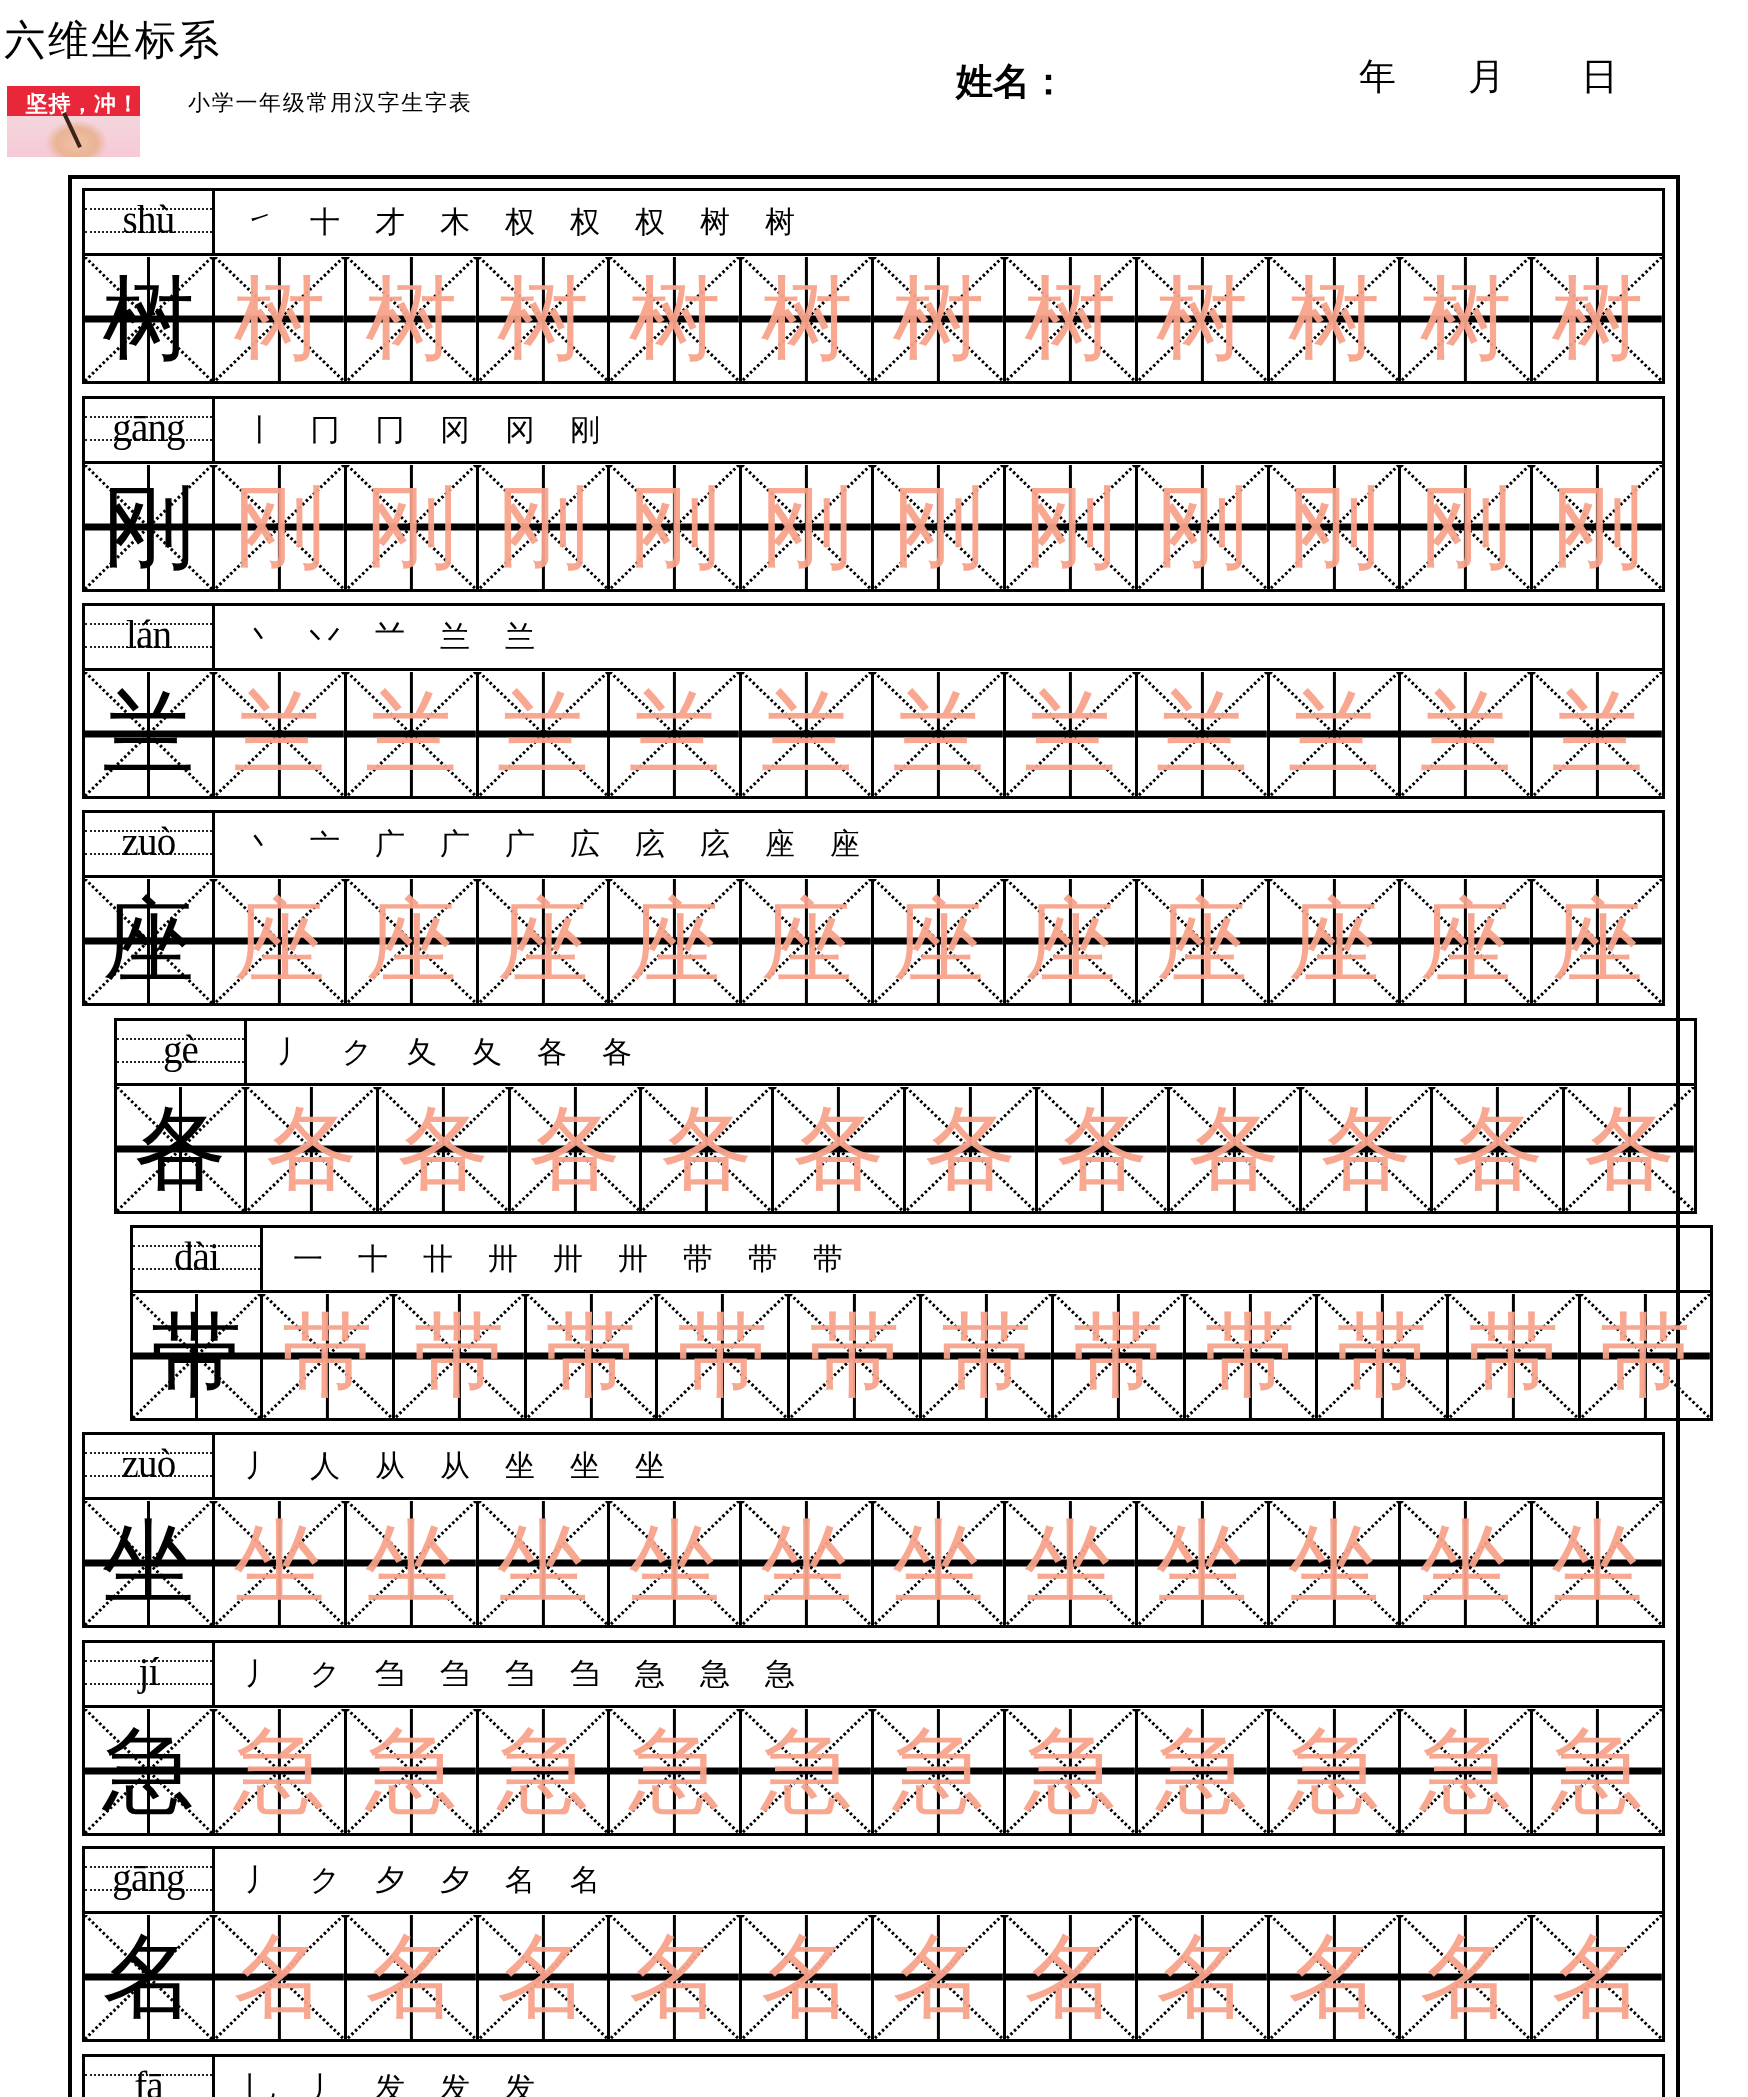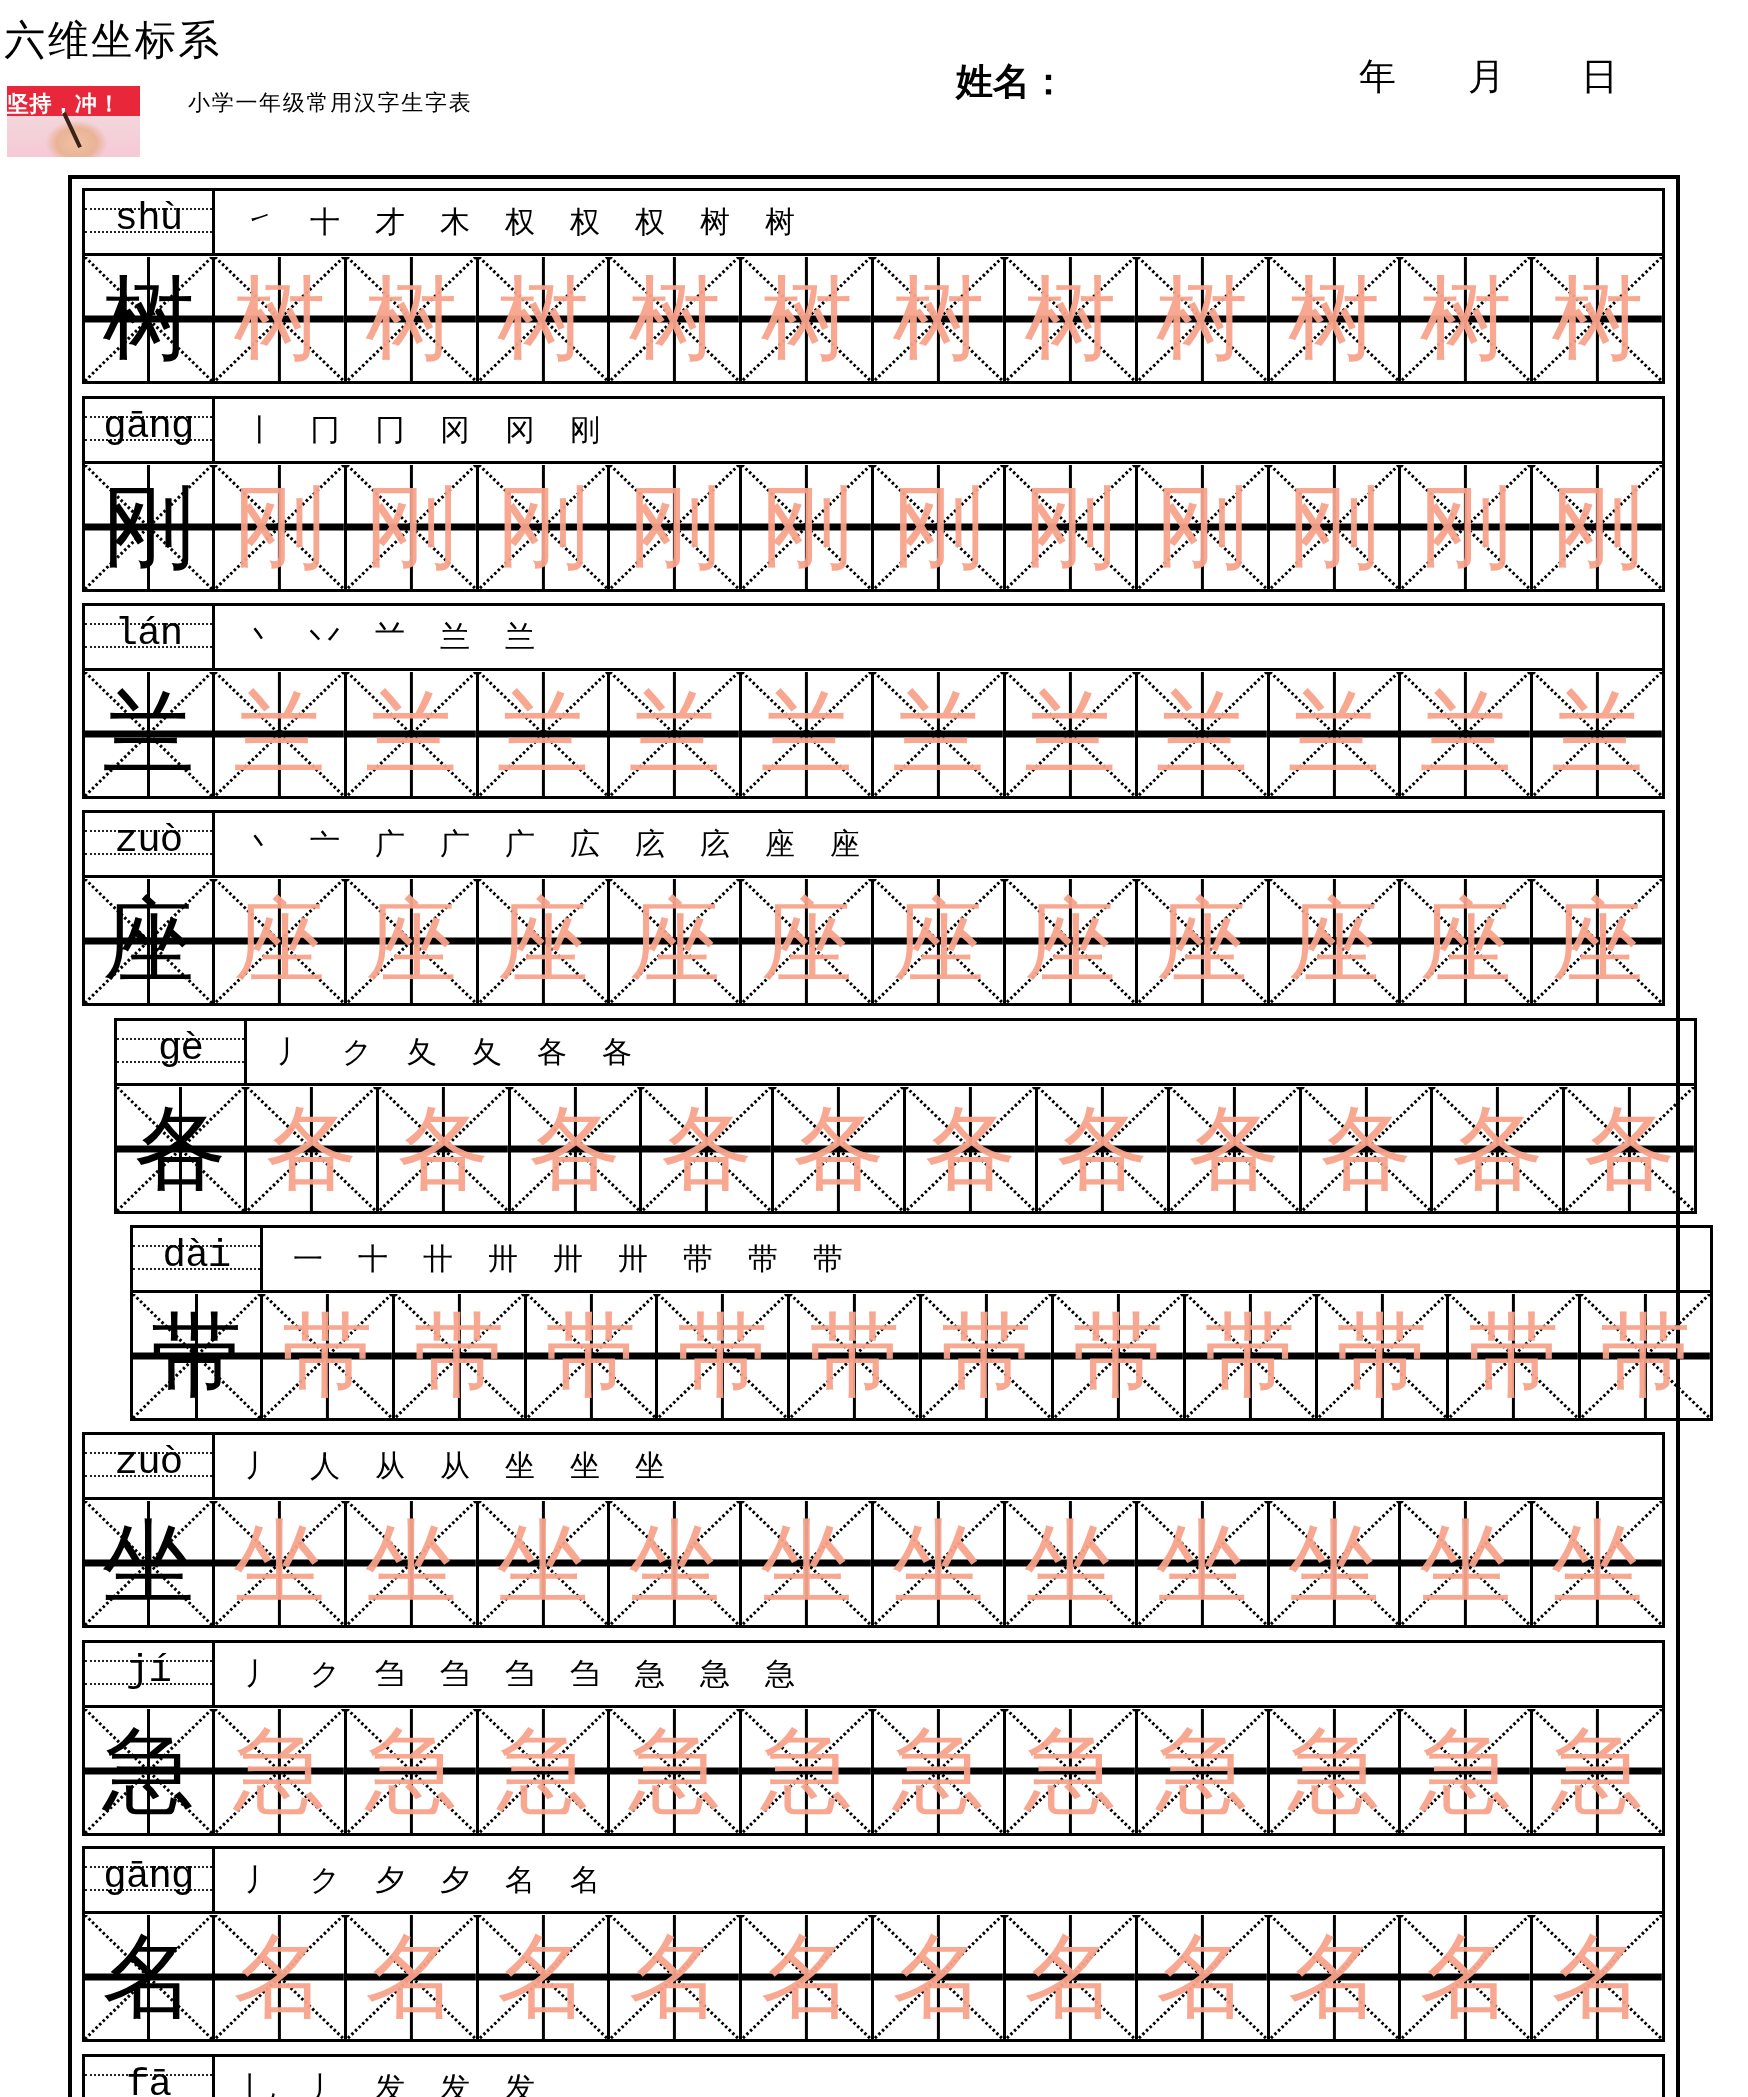--- a/index.html
+++ b/index.html
@@ -2,42 +2,42 @@
 <html style="font-size:6.7px"><head>
 <meta charset="utf-8">
 <style>
   html, body { margin:0; padding:0; background:#ffffff; }
   body { width:1749px; height:2438px; position:relative; overflow:hidden;
          font-family:"DejaVu Serif", "Liberation Serif", serif; color:#000; }
   .abs { position:absolute; }
   #brand { left:4.2px; top:20px; font-size:41px; letter-spacing:2.5px; line-height:1; }
   #logo { left:6.7px; top:86px; width:133px; height:71px;
           background:linear-gradient(180deg,#e8283a 0%,#e8283a 42%,#f3d6dc 42%,#f6c9d6 100%); overflow:hidden; }
-  #logo .banner { position:absolute; left:0; top:2.5px; width:100%; text-align:left; color:#fff;
+  #logo .banner { position:absolute; left:0; top:2.5px; width:100%; text-align:right; color:#fff;
           font-family:"DejaVu Sans", sans-serif; font-weight:bold; font-size:22px; letter-spacing:0.8px; }
   #logo .hands { position:absolute; left:38px; top:34px; width:63px; height:38px;
           background:radial-gradient(ellipse at 50% 60%, #f1c2a6 0%, #e9b396 45%, transparent 70%); }
   #logo .pen { position:absolute; left:63px; top:25px; width:4.2px; height:38px; background:#3a2418; transform:rotate(-25deg); }
   #subtitle { left:188px; top:88px; font-size:22px; letter-spacing:1.7px; }
   #name-label { left:956px; top:57px; font-size:37px;font-weight:bold; }
   #year-label { left:1359px; top:52px; font-size:37px; }
   #month-label { left:1468px; top:52px; font-size:37px; }
   #day-label { left:1581px; top:52px; font-size:37px; }
 
   #outer { left:68px; top:175px; width:1612px; height:2099px; box-sizing:border-box;
            border:4.6px solid #000; }
 
   .block { position:absolute; left:82px; width:1583px; height:196px; box-sizing:border-box;
            border:3.8px solid #000; }
   .top-row { position:absolute; left:0; top:0; right:0; height:62px; border-bottom:3.8px solid #000; box-sizing:content-box; }
   .pinyin-cell { position:absolute; left:0; top:0; width:127px; height:62px; border-right:3.4px solid #000; overflow:hidden; }
   .pinyin-cell .guide { position:absolute; left:0; right:0; border-top:2.1px dotted #222; }
   .pinyin-cell .g1 { top:17px; } .pinyin-cell .g2 { top:40px; }
   .pinyin-text { position:absolute; left:0; right:0; top:0.8px; text-align:center;
-           font-family:Liberation Mono, monospace; font-size:39px; line-height:55px; letter-spacing:-0.8px; }
+           font-family:Liberation Serif, serif; font-size:39px; line-height:55px; letter-spacing:-0.8px; }
   .strokes { position:absolute; left:130px; top:0; right:0; height:62px; display:flex; align-items:center; padding-left:12.6px; }
   .stroke { width:65px; text-align:center; font-size:30px; line-height:1; }
 
   .grid-row { position:absolute; left:0; top:66px; right:0; bottom:0; display:flex; }
   .cell { position:relative; height:100%; box-sizing:border-box; border-right:3.4px solid #000; overflow:hidden; }
   .cell:last-child { border-right:none; }
   .cell.label { width:130px; }
   .cell.practice { flex:1; }
   .cell svg.guides { position:absolute; left:0; top:0; width:100%; height:100%; }
   .cell .char { position:absolute; left:0; right:0; top:0; bottom:0; display:flex; align-items:center; justify-content:center;

